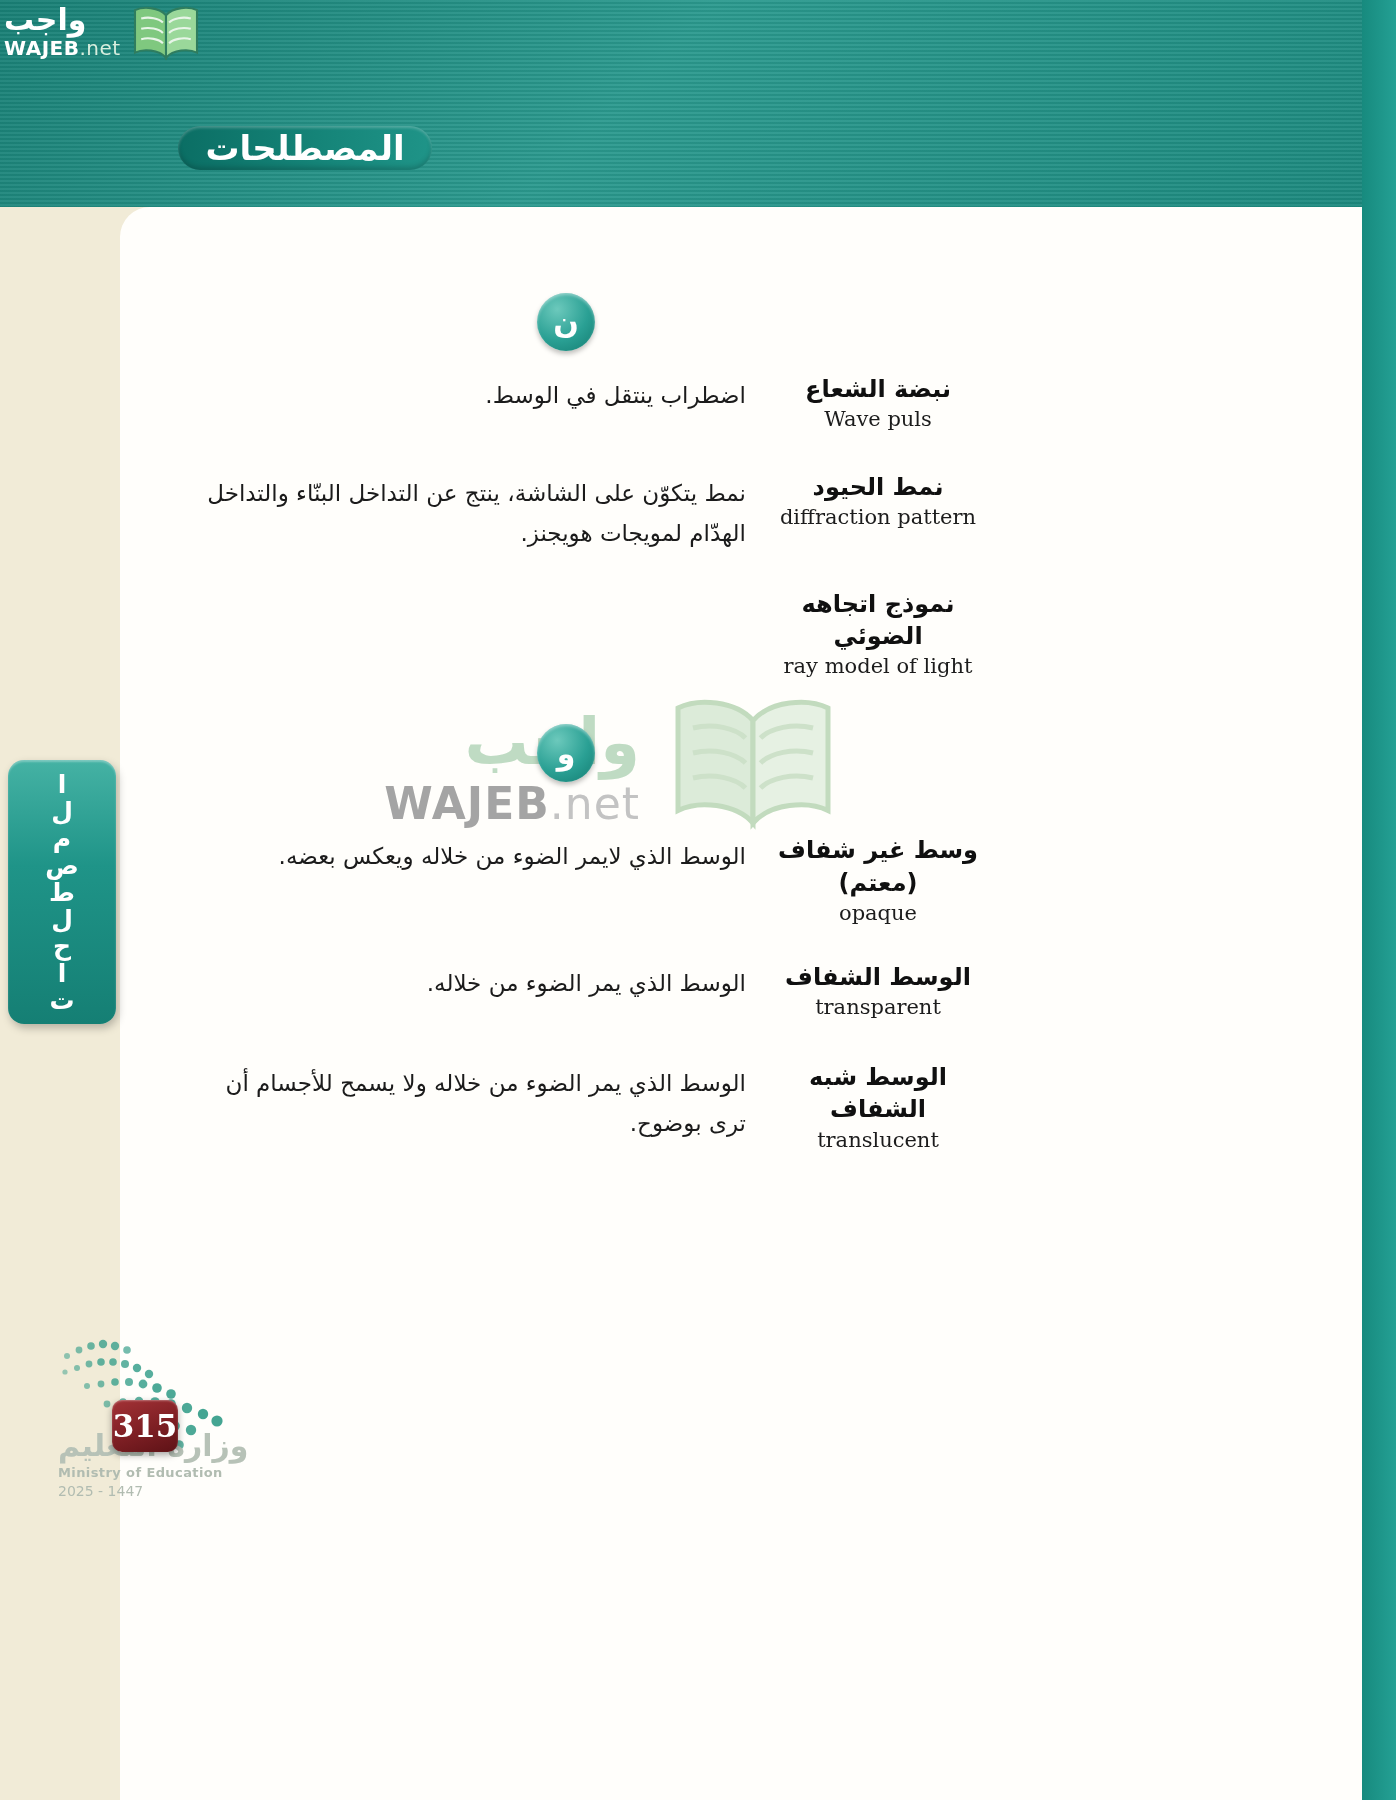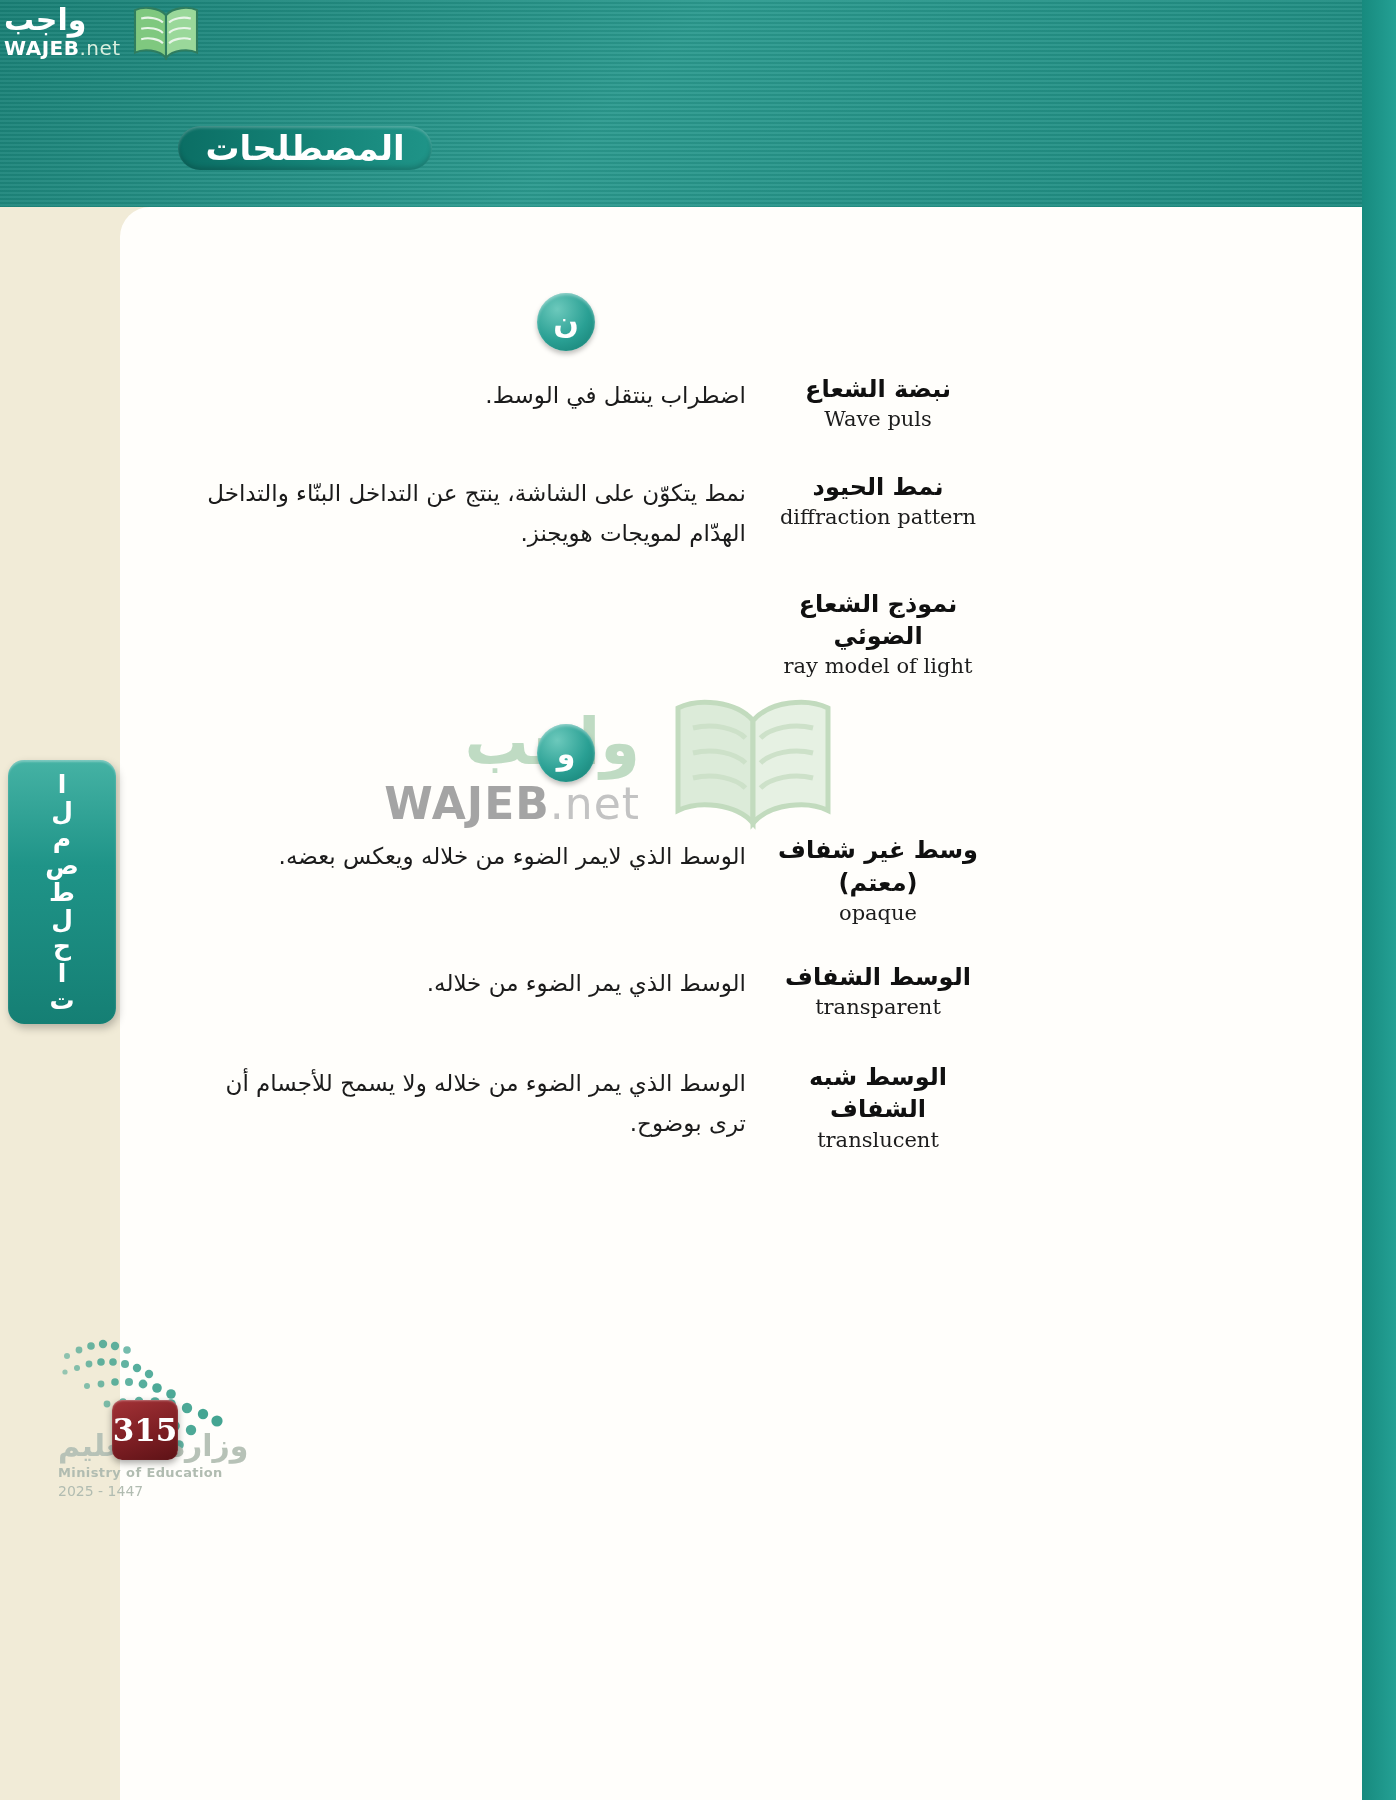--- a/index.html
+++ b/index.html
@@ -71,21 +71,21 @@
   .wm-en{font-size:44px;font-weight:bold;color:#9b9b9b;direction:ltr;letter-spacing:1px;}
   .wm-en .tld{color:#bdbdbd;font-weight:normal;}
   .wm-book{width:190px;height:150px;flex:0 0 auto;}
   
   .ministry-dots{position:absolute;left:55px;top:1338px;width:185px;height:112px;z-index:6;}
   .ministry-text{position:absolute;left:58px;top:1428px;width:220px;z-index:6;color:#b1bcb1;}
   .ministry-ar{font-size:30px;font-weight:bold;color:#b7c2b7;direction:rtl;text-align:left;}
   .ministry-en{font-size:13px;letter-spacing:.4px;margin-top:2px;font-weight:bold;}
   .ministry-year{font-size:14px;margin-top:3px;}
   .page-badge{
-    position:absolute;left:112px;top:1400px;width:66px;height:60px;z-index:7;
+    position:absolute;left:112px;top:1400px;width:66px;height:52px;z-index:7;
     border-radius:10px;
     background:linear-gradient(160deg,#a33236 0%,#7e1f24 55%,#5d1216 100%);
     box-shadow:0 3px 7px rgba(0,0,0,.35), inset 0 1px 2px rgba(255,255,255,.35);
     display:flex;align-items:center;justify-content:center;
     color:#fff;font-family:"DejaVu Serif",serif;font-size:31px;font-weight:bold;
   }
 </style>
 </head>
 <body>
 
@@ -154,21 +154,21 @@
     <div class="entry m34">
       <div class="term">
         <div class="term-ar">نمط الحيود</div>
         <div class="term-en">diffraction pattern</div>
       </div>
       <div class="definition">نمط يتكوّن على الشاشة، ينتج عن التداخل البنّاء والتداخل الهدّام لمويجات هويجنز.</div>
     </div>
 
     <div class="entry m34">
       <div class="term">
-        <div class="term-ar">نموذج الشعاع الضوئي</div>
+        <div class="term-ar">نموذج اتجاهه الضوئي</div>
         <div class="term-en">ray model of light</div>
       </div>
     </div>
 
     <div class="section-circle circle-w">
       <span>و</span>
     </div>
 
     <div class="entry m52">
       <div class="term">

